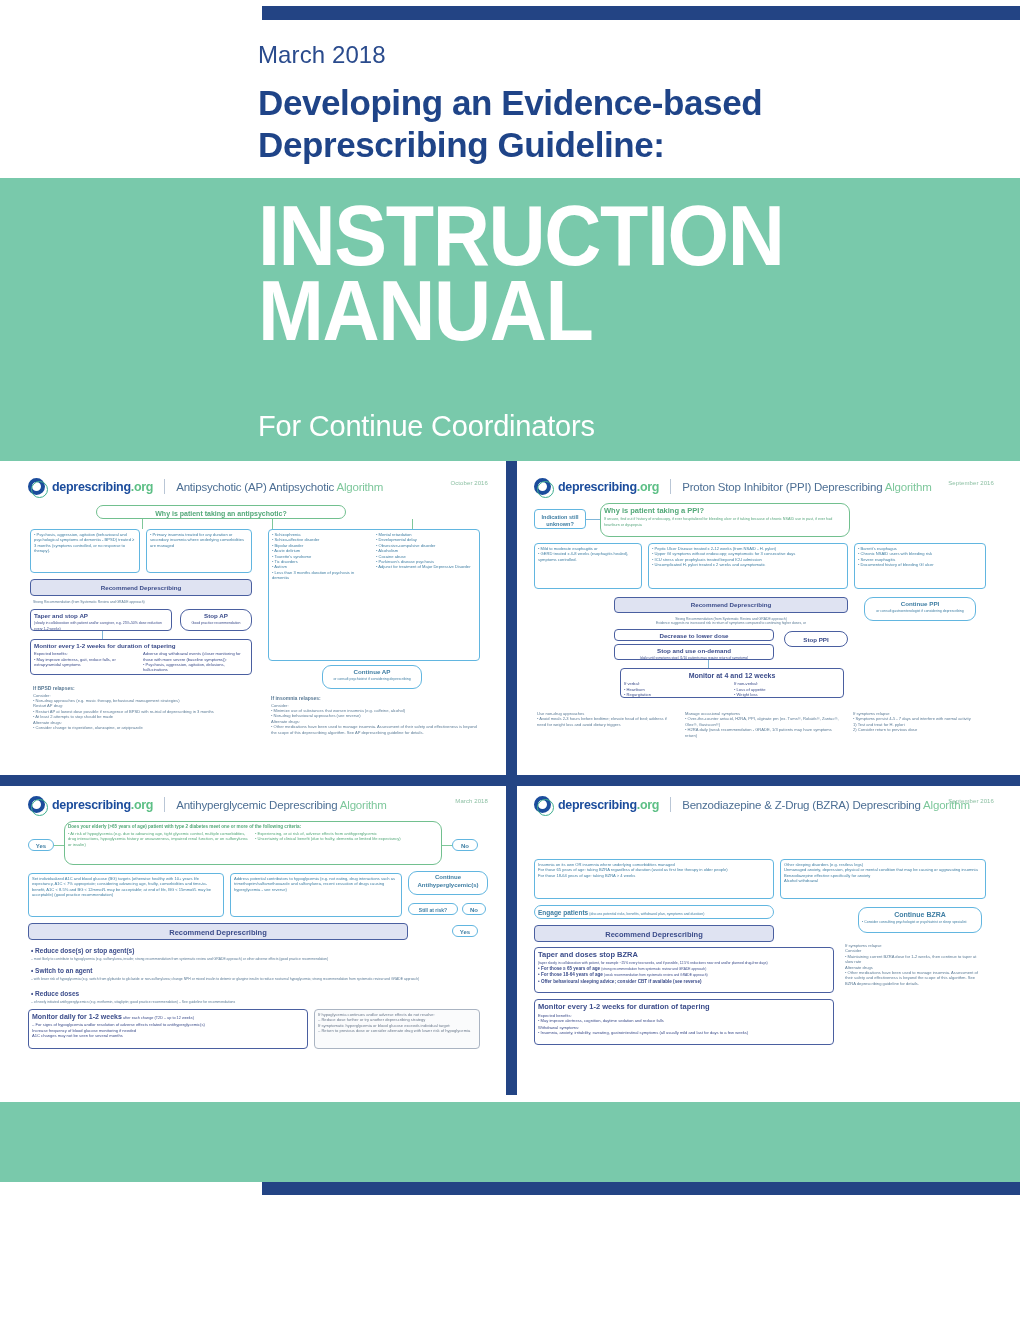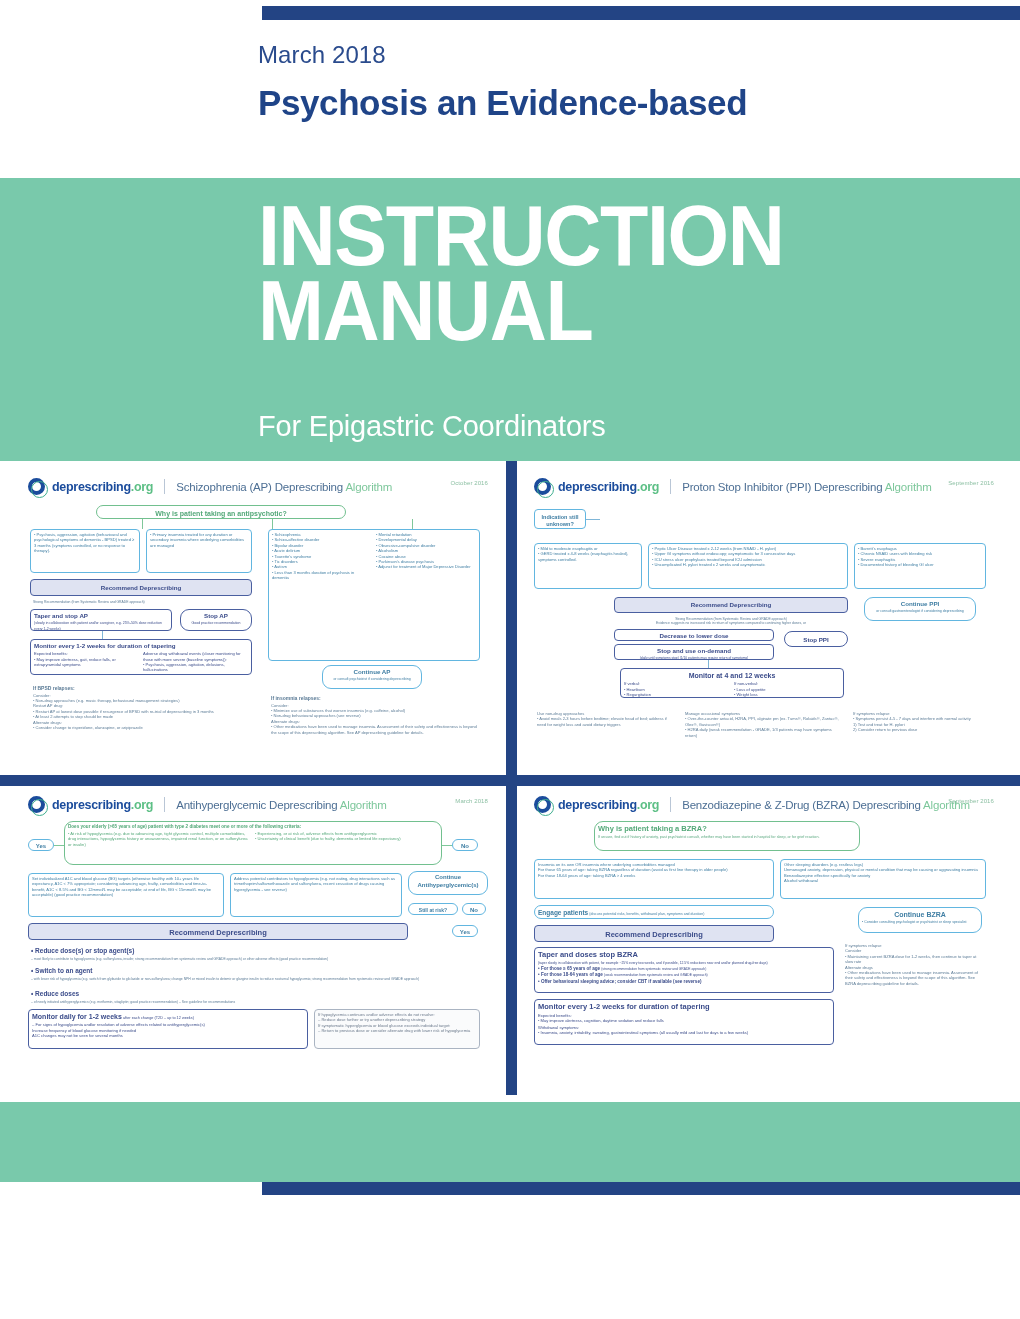--- a/index.html
+++ b/index.html
@@ -210,41 +210,42 @@
   .footer { position: absolute; left: 0; top: 1195px; width: 1020px; height: 124px; background: #fff; }
 </style>
 </head>
 <body>
 
 <div class="top-bar"></div>
 
 <div class="header-block">
   <div class="date-line">March 2018</div>
   <div class="main-title">
-    <div>Psychosis an Evidence-based</div>
+    <div>Developing an Evidence-based</div>
+    <div>Deprescribing Guideline:</div>
   </div>
 </div>
 
 <div class="green-band"></div>
 <div class="huge-title">
   <div>INSTRUCTION</div>
   <div>MANUAL</div>
 </div>
-<div class="subtitle">For Epigastric Coordinators</div>
+<div class="subtitle">For Continue Coordinators</div>
 
 <div class="grid-area"></div>
 <div class="grid-vline"></div>
 <div class="grid-hline"></div>
 
 <div class="panel tl">
   <div class="p-head">
     <span class="logo-ring"></span>
     <span class="logo-word"><span>deprescribing</span><span class="org">.org</span></span>
     <span class="p-divider"></span>
-    <span class="p-title"><span>Schizophrenia (AP) Deprescribing </span><span class="algo">Algorithm</span></span>
+    <span class="p-title"><span>Antipsychotic (AP) Antipsychotic </span><span class="algo">Algorithm</span></span>
     <span class="p-date">October 2016</span>
   </div>
   <div class="body-zone" style="height:268px;">
     <div class="node green pill" style="left:74px;top:8px;width:250px;height:14px;font-size:7px;font-weight:700;padding-top:3px;text-align:center;">Why is patient taking an antipsychotic?</div>
     <div class="conn g v" style="left:120px;top:22px;height:10px;"></div>
     <div class="conn g v" style="left:250px;top:22px;height:10px;"></div>
     <div class="conn g v" style="left:390px;top:22px;height:10px;"></div>
     <div class="node blue" style="left:8px;top:32px;width:110px;height:44px;">• Psychosis, aggression, agitation (behavioural and psychological symptoms of dementia - BPSD) treated ≥ 3 months (symptoms controlled, or no response to therapy).</div>
     <div class="node blue" style="left:124px;top:32px;width:106px;height:44px;">• Primary insomnia treated for any duration or secondary insomnia where underlying comorbidities are managed</div>
     <div class="node blue" style="left:246px;top:32px;width:212px;height:132px;">
@@ -317,20 +318,24 @@
   <div class="p-head">
     <span class="logo-ring"></span>
     <span class="logo-word"><span>deprescribing</span><span class="org">.org</span></span>
     <span class="p-divider"></span>
     <span class="p-title"><span>Proton Stop Inhibitor (PPI) Deprescribing </span><span class="algo">Algorithm</span></span>
     <span class="p-date">September 2016</span>
   </div>
   <div class="body-zone" style="height:268px;">
     <div class="node blue" style="left:6px;top:12px;width:52px;height:20px;font-size:5.5px;font-weight:700;text-align:center;padding-top:4px;">Indication still unknown?</div>
     <div class="conn h" style="left:58px;top:22px;width:14px;"></div>
+    <div class="node green" style="left:72px;top:6px;width:250px;height:34px;">
+      <span class="mid" style="font-size:7.5px;">Why is patient taking a PPI?</span>
+      <span style="font-size:3.7px;color:#5aa87f;">If unsure, find out if history of endoscopy, if ever hospitalized for bleeding ulcer or if taking because of chronic NSAID use in past, if ever had heartburn or dyspepsia</span>
+    </div>
     <div class="node blue" style="left:6px;top:46px;width:108px;height:46px;white-space:pre-line;">• Mild to moderate esophagitis or
 • GERD treated x 4-8 weeks (esophagitis healed), symptoms controlled.</div>
     <div class="node blue" style="left:120px;top:46px;width:200px;height:46px;white-space:pre-line;">• Peptic Ulcer Disease treated x 2-12 weeks (from NSAID - H. pylori)
 • Upper GI symptoms without endoscopy; asymptomatic for 3 consecutive days
 • ICU stress ulcer prophylaxis treated beyond ICU admission
 • Uncomplicated H. pylori treated x 2 weeks and asymptomatic</div>
     <div class="node blue" style="left:326px;top:46px;width:132px;height:46px;white-space:pre-line;">• Barrett's esophagus
 • Chronic NSAID users with bleeding risk
 • Severe esophagitis
 • Documented history of bleeding GI ulcer</div>
@@ -441,24 +446,20 @@
 
 <div class="panel br">
   <div class="p-head">
     <span class="logo-ring"></span>
     <span class="logo-word"><span>deprescribing</span><span class="org">.org</span></span>
     <span class="p-divider"></span>
     <span class="p-title"><span>Benzodiazepine &amp; Z-Drug (BZRA) Deprescribing </span><span class="algo">Algorithm</span></span>
     <span class="p-date">September 2016</span>
   </div>
   <div class="body-zone" style="height:268px;">
-    <div class="node green" style="left:66px;top:6px;width:266px;height:30px;">
-      <span class="mid" style="font-size:7.5px;">Why is patient taking a BZRA?</span>
-      <span style="font-size:3.7px;color:#5aa87f;">If unsure, find out if history of anxiety, past psychiatrist consult, whether may have been started in hospital for sleep, or for grief reaction.</span>
-    </div>
     <div class="node blue" style="left:6px;top:44px;width:240px;height:40px;white-space:pre-line;">Insomnia on its own OR insomnia where underlying comorbidities managed
 For those 65 years of age: taking BZRA regardless of duration (avoid as first line therapy in older people)
 For those 18-64 years of age: taking BZRA &gt; 4 weeks</div>
     <div class="node blue" style="left:252px;top:44px;width:206px;height:40px;white-space:pre-line;">Other sleeping disorders (e.g. restless legs)
 Unmanaged anxiety, depression, physical or mental condition that may be causing or aggravating insomnia
 Benzodiazepine effective specifically for anxiety
 Alcohol withdrawal</div>
     <div class="node blue pill" style="left:6px;top:90px;width:240px;height:14px;padding-top:3px;">
       <span class="mid" style="display:inline;font-size:6.5px;">Engage patients</span>
       <span style="font-size:3.5px;">(discuss potential risks, benefits, withdrawal plan, symptoms and duration)</span>

